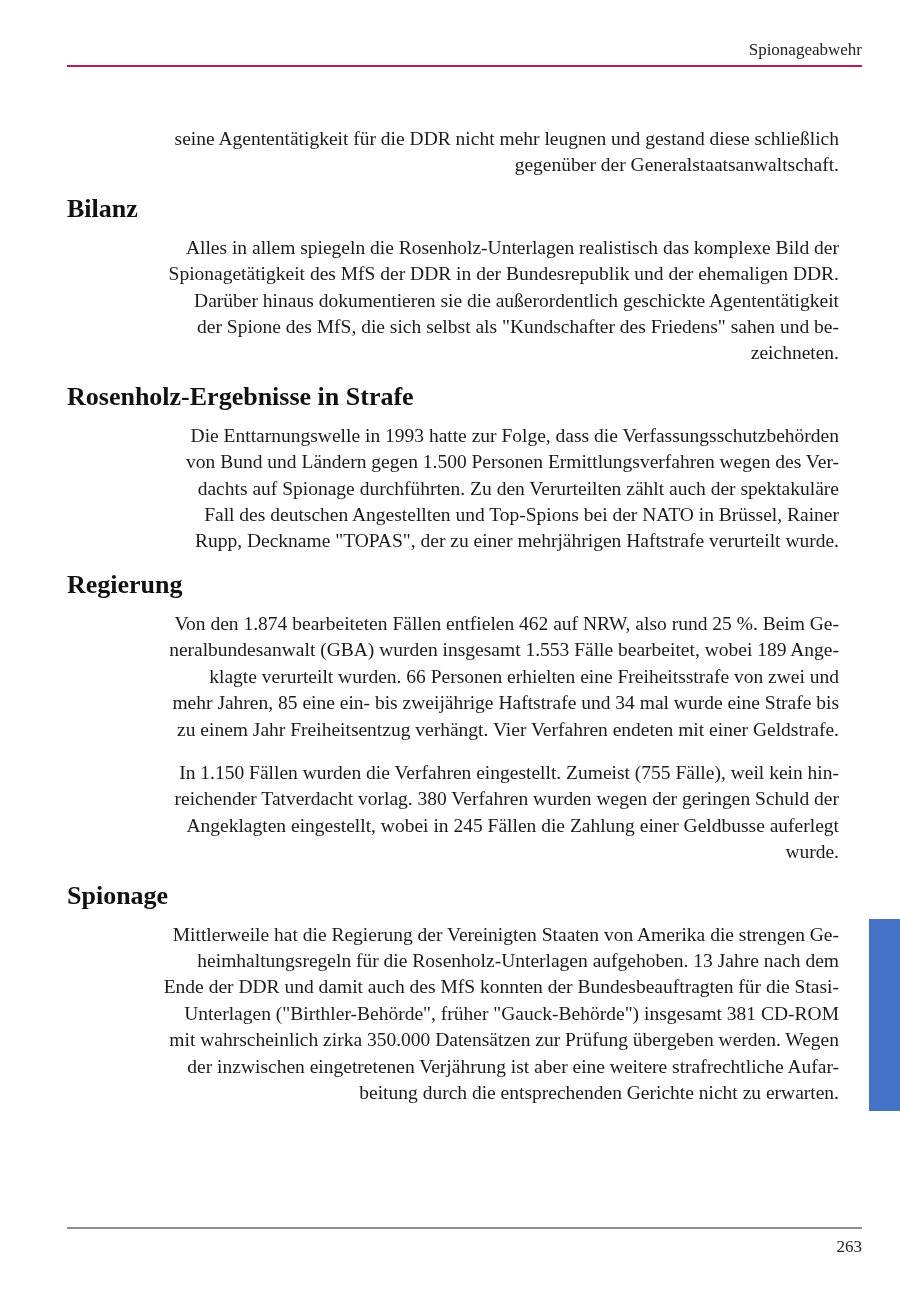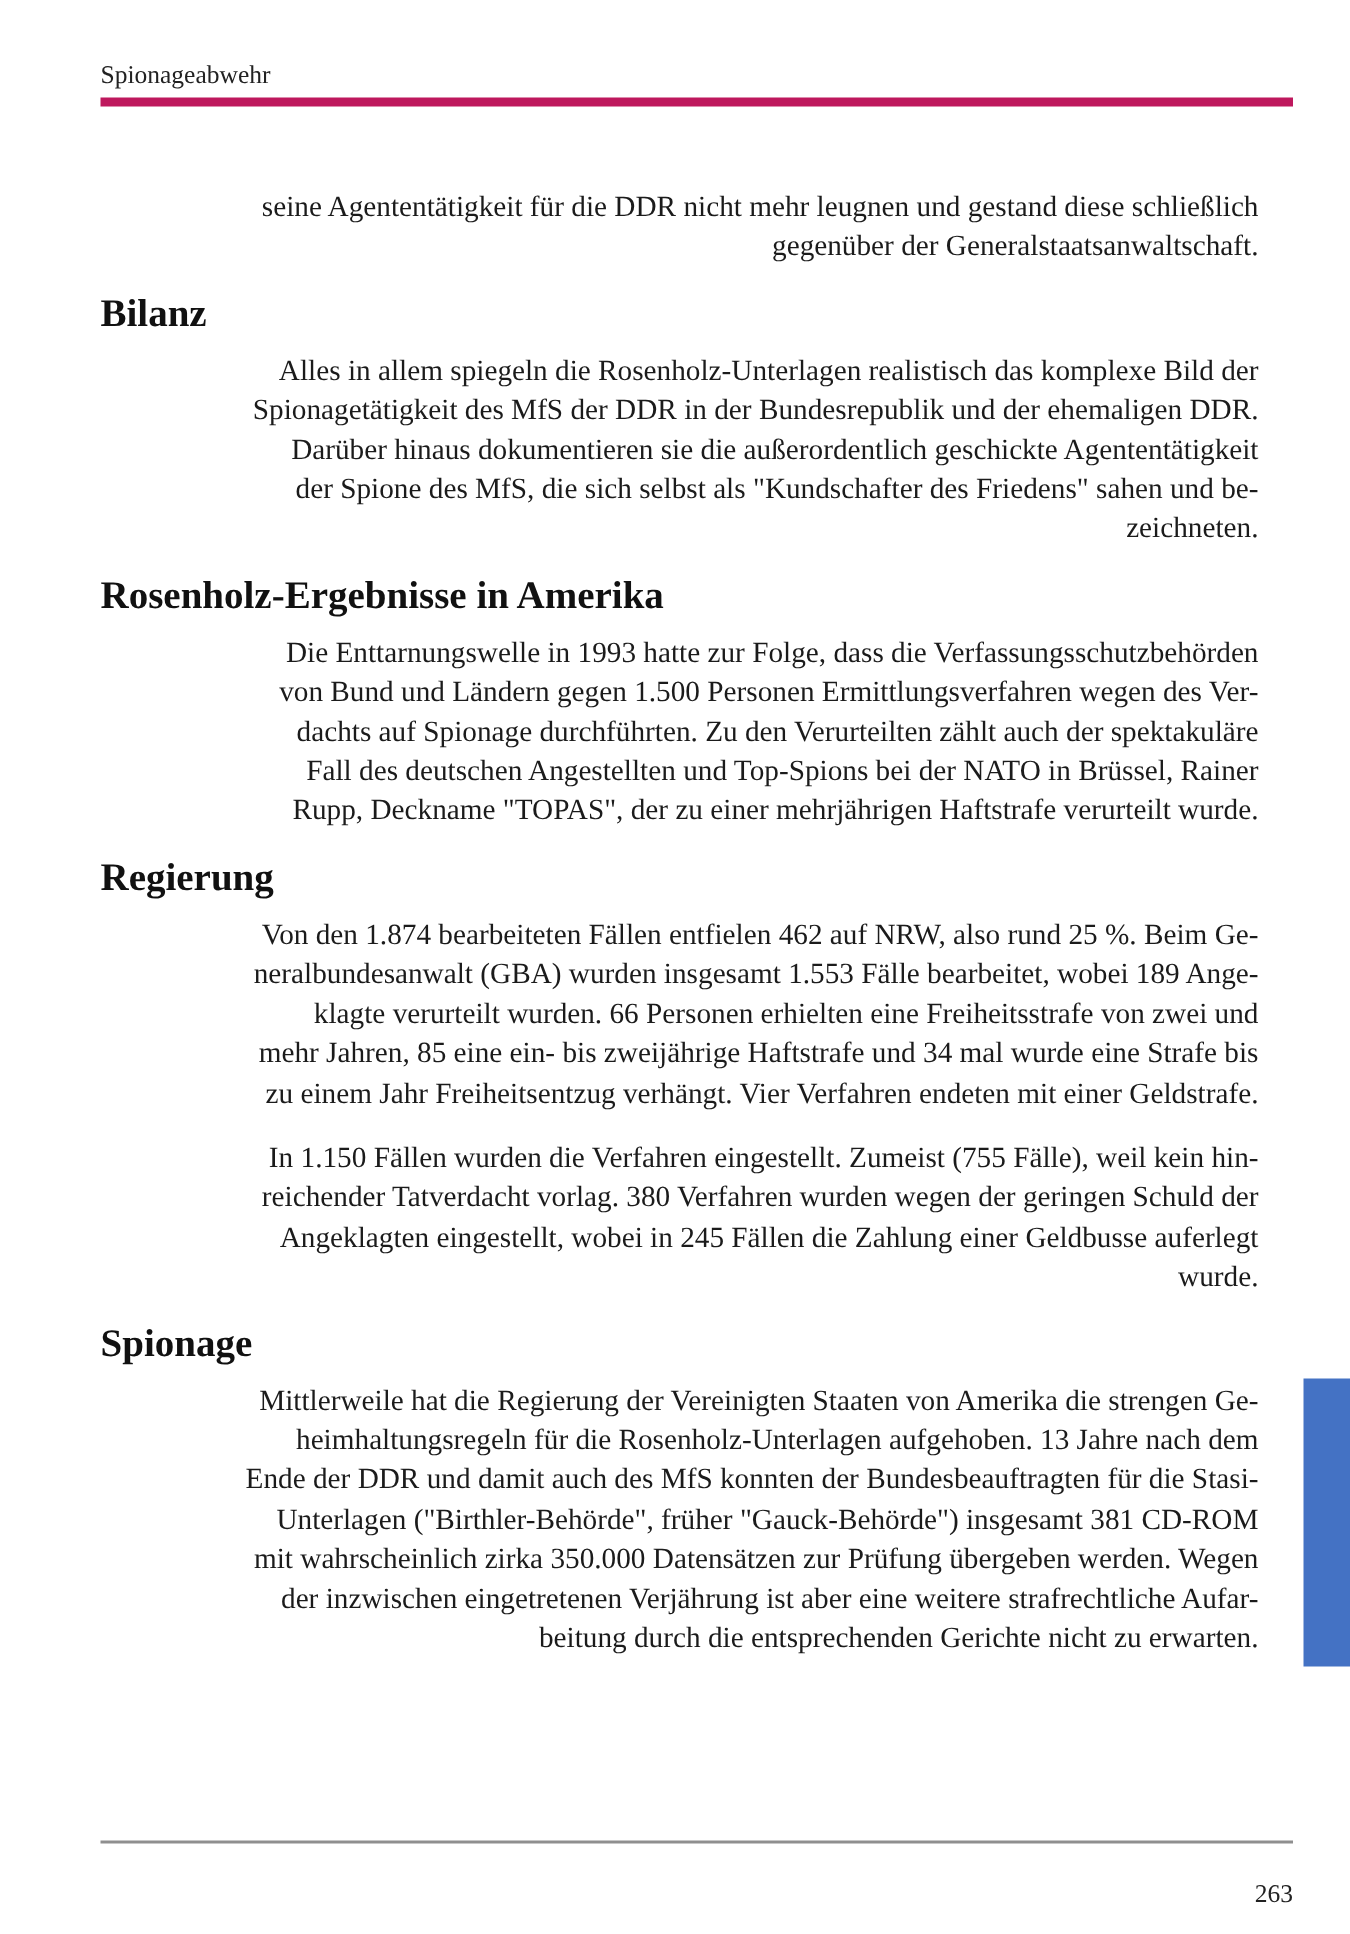--- a/index.html
+++ b/index.html
@@ -13,23 +13,23 @@
     height: 1289px;
     font-family: "Liberation Serif", "DejaVu Serif", serif;
     color: #1b1b1b;
     overflow: hidden;
   }
   .page-header {
     position: absolute;
     top: 0;
     left: 67px;
     right: 38px;
-    text-align: left;
+    text-align: right;
     padding-top: 40px;
-    border-bottom: 6px solid #be185d;
+    border-bottom: 2px solid #be185d;
     padding-bottom: 5px;
   }
   .page-header .header-title {
     font-size: 17px;
     color: #222222;
   }
   .main-content {
     position: absolute;
     top: 126px;
     left: 67px;
@@ -56,21 +56,21 @@
     width: 31px;
     height: 192px;
   }
   .page-footer {
     position: absolute;
     left: 67px;
     right: 38px;
     top: 1227px;
     border-top: 2px solid #8f8f8f;
     text-align: right;
-    padding-top: 24px;
+    padding-top: 8px;
   }
   .page-footer .page-number {
     font-size: 17px;
     color: #222222;
   }
 </style>
 </head>
 <body>
 
 <header class="page-header">
@@ -83,21 +83,21 @@
 gegenüber der Generalstaatsanwaltschaft.</p>
 
   <h2 class="heading">Bilanz</h2>
 
   <p class="para">Alles in allem spiegeln die Rosenholz-Unterlagen realistisch das komplexe Bild der
 Spionagetätigkeit des MfS der DDR in der Bundesrepublik und der ehemaligen DDR.
 Darüber hinaus dokumentieren sie die außerordentlich geschickte Agententätigkeit
 der Spione des MfS, die sich selbst als "Kundschafter des Friedens" sahen und be-
 zeichneten.</p>
 
-  <h2 class="heading">Rosenholz-Ergebnisse in Amerika</h2>
+  <h2 class="heading">Rosenholz-Ergebnisse in Strafe</h2>
 
   <p class="para">Die Enttarnungswelle in 1993 hatte zur Folge, dass die Verfassungsschutzbehörden
 von Bund und Ländern gegen 1.500 Personen Ermittlungsverfahren wegen des Ver-
 dachts auf Spionage durchführten. Zu den Verurteilten zählt auch der spektakuläre
 Fall des deutschen Angestellten und Top-Spions bei der NATO in Brüssel, Rainer
 Rupp, Deckname "TOPAS", der zu einer mehrjährigen Haftstrafe verurteilt wurde.</p>
 
   <h2 class="heading">Regierung</h2>
 
   <p class="para">Von den 1.874 bearbeiteten Fällen entfielen 462 auf NRW, also rund 25 %. Beim Ge-

